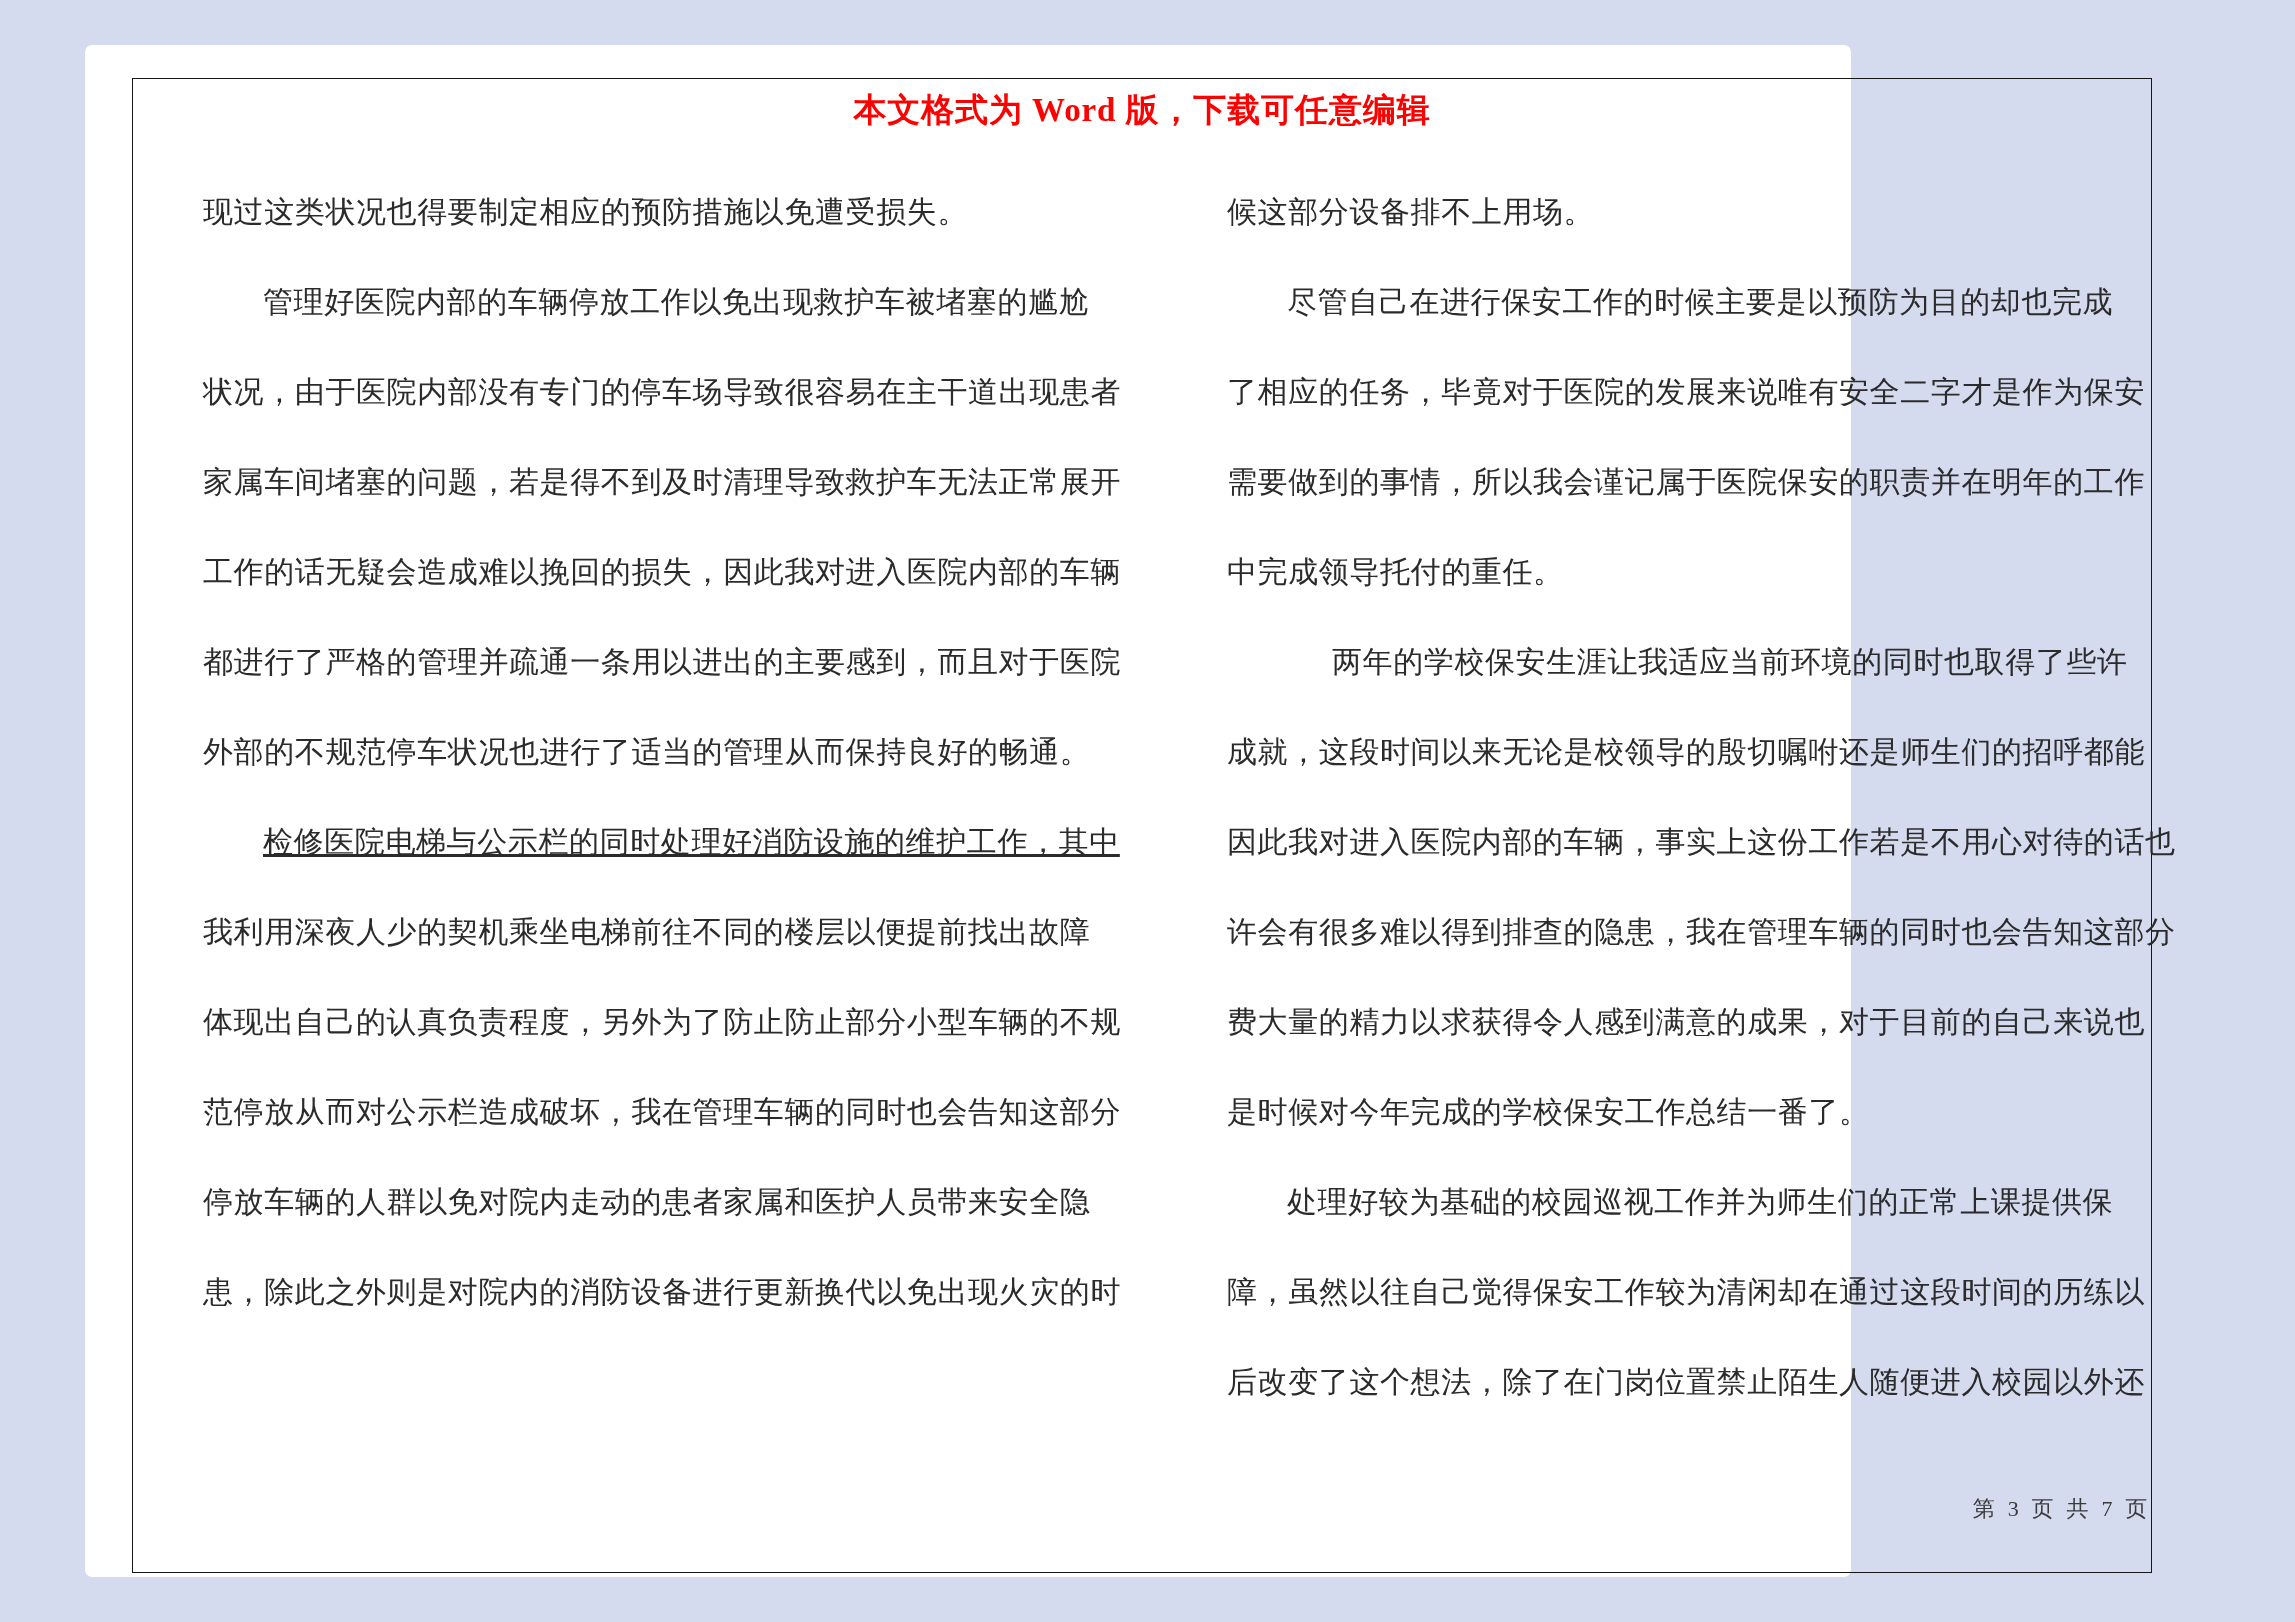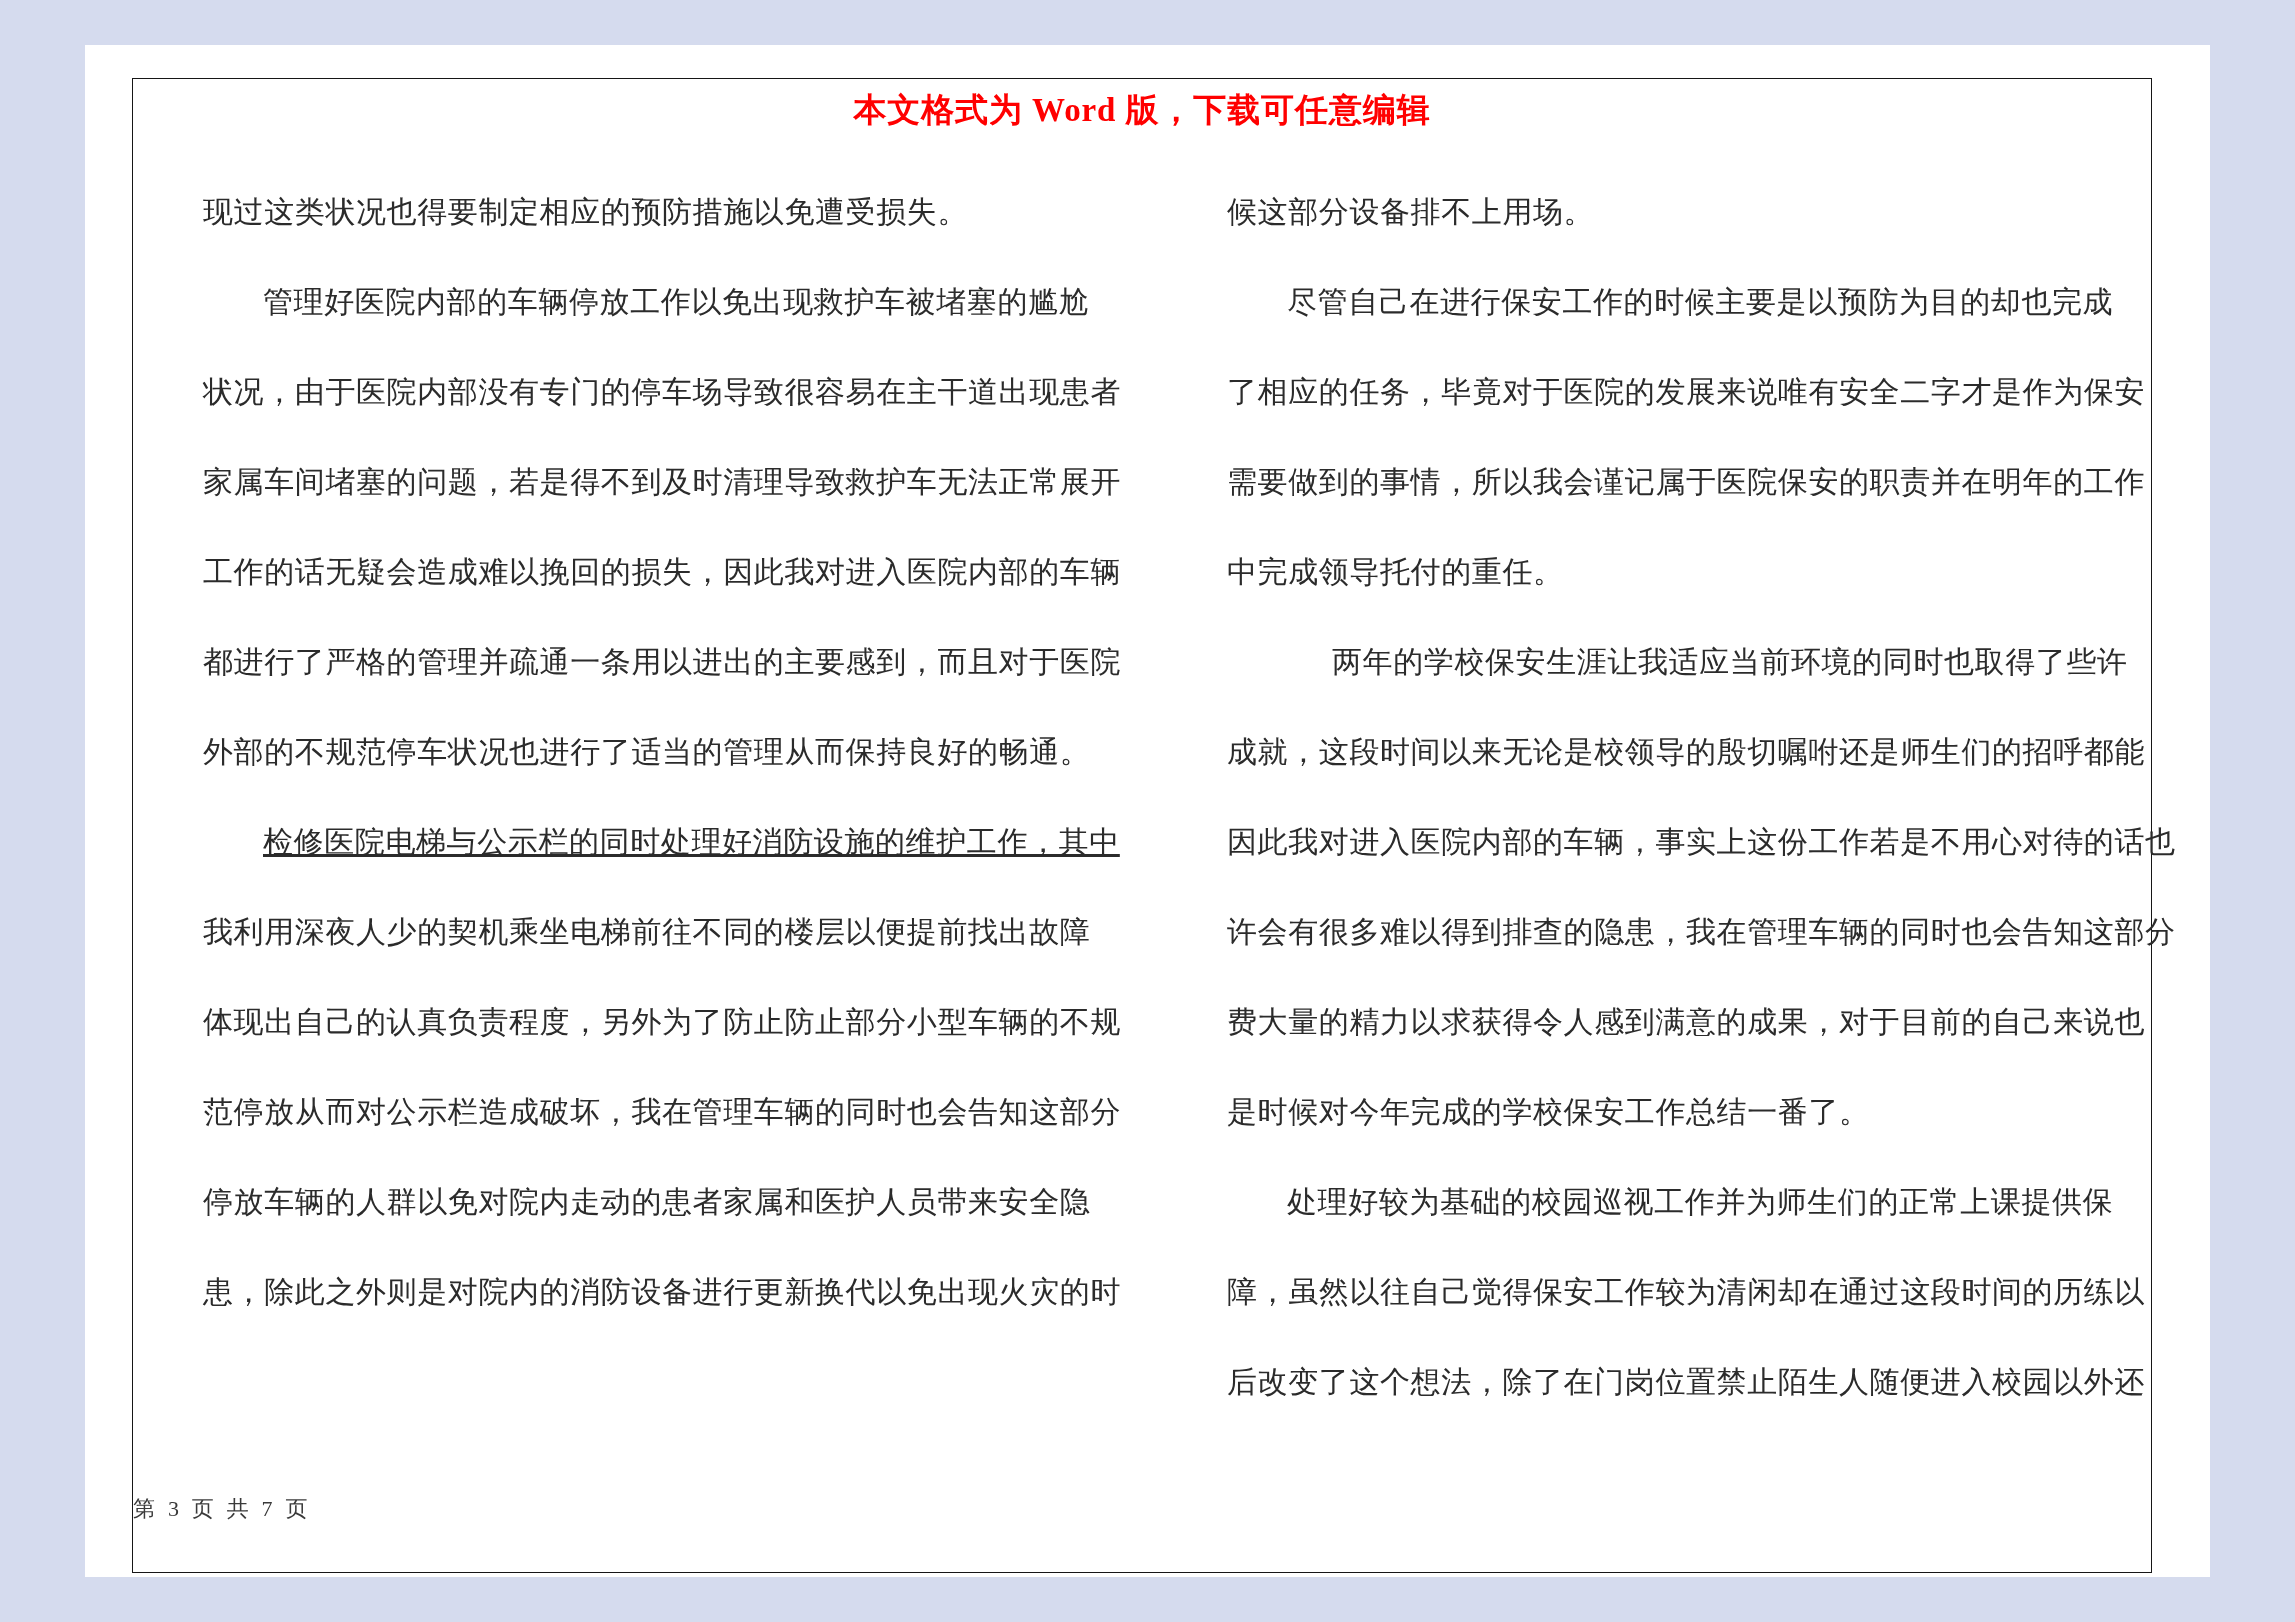--- a/index.html
+++ b/index.html
@@ -12,22 +12,23 @@
   }
   html,body{margin:0;padding:0;}
   body{
     width:2296px;height:1622px;
     background:var(--canvas-bg);
     font-family:"Liberation Serif","DejaVu Serif",serif;
     position:relative;overflow:hidden;
   }
   .page{
     position:absolute;left:85px;top:45px;
-    width:2125px;height:1532px;
+    width:1766px;height:1532px;
     background:var(--page-bg);
+    border-radius:7px;
   }
   .frame{
     position:absolute;left:47px;top:33px;
     width:2020px;height:1495px;
     border:1.9px solid var(--border-color);
     box-sizing:border-box;
   }
   .notice{
     position:absolute;top:9.3px;left:0;width:100%;
     text-align:center;
@@ -42,21 +43,21 @@
   .col-left{left:70px;width:937px;}
   .col-right{left:1094px;width:922px;}
   .text-line{
     height:90px;line-height:90px;
     font-size:30px;letter-spacing:0.6px;
     white-space:nowrap;
     overflow:visible;
   }
   .footer{
     position:absolute;bottom:48px;left:0;width:100%;
-    text-align:left;
+    text-align:right;
     color:var(--footer-color);
     font-size:22px;letter-spacing:3.7px;
   }
 </style>
 </head>
 <body>
 
 <div class="page">
   <div class="frame">
     <div class="notice">本文格式为 Word 版，下载可任意编辑</div>

